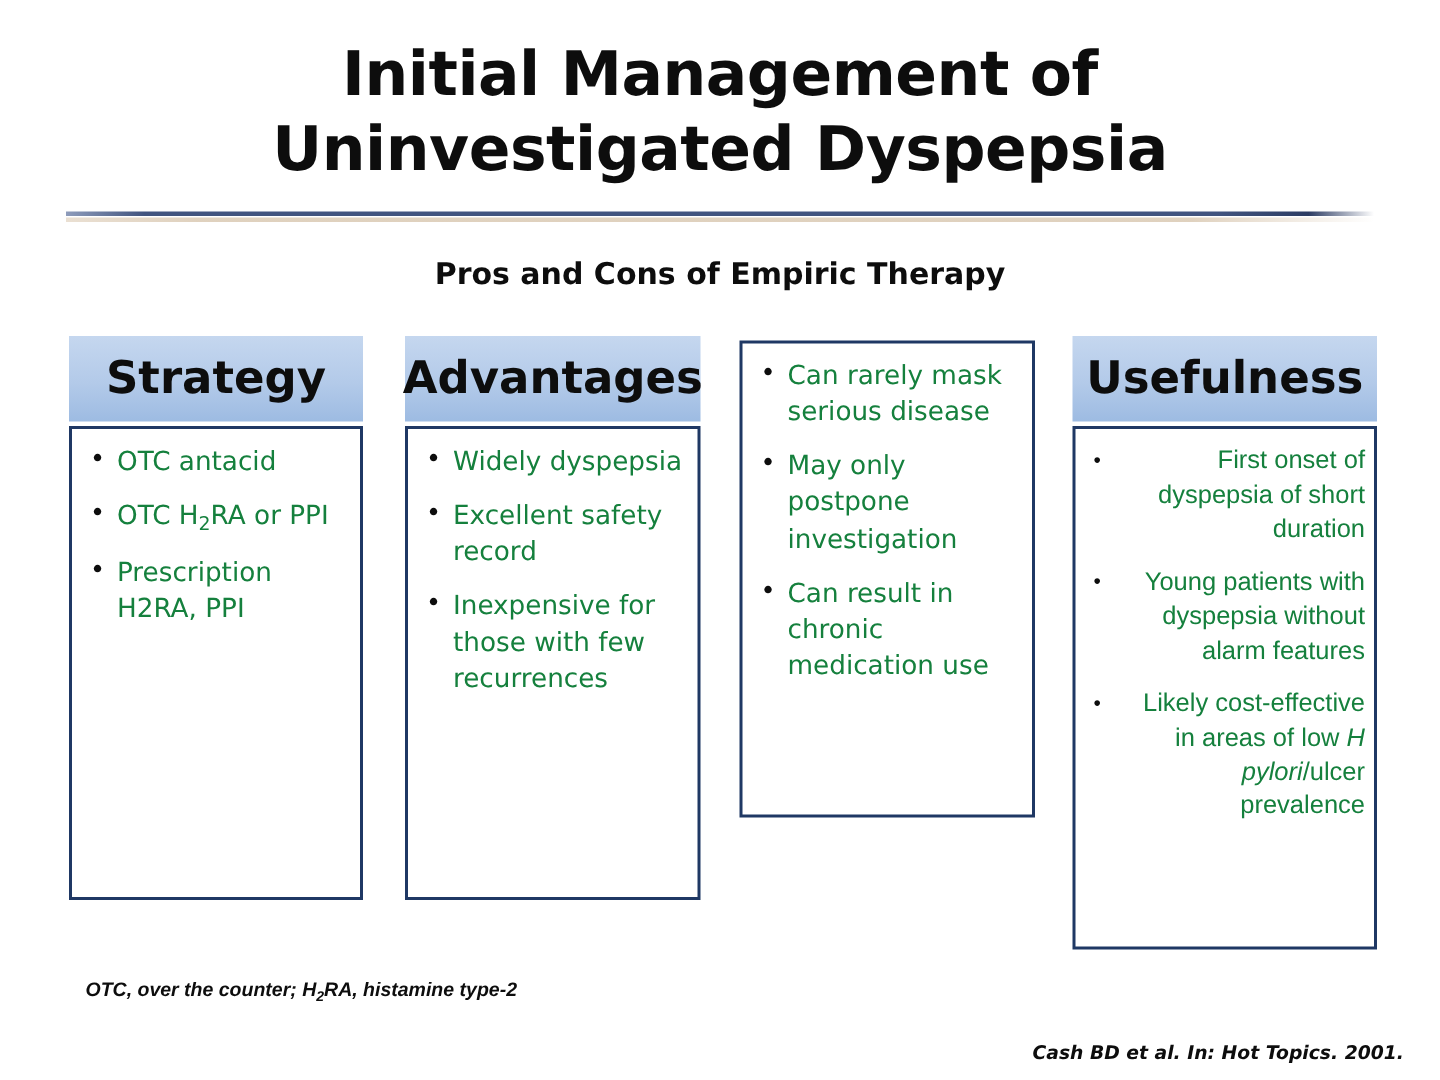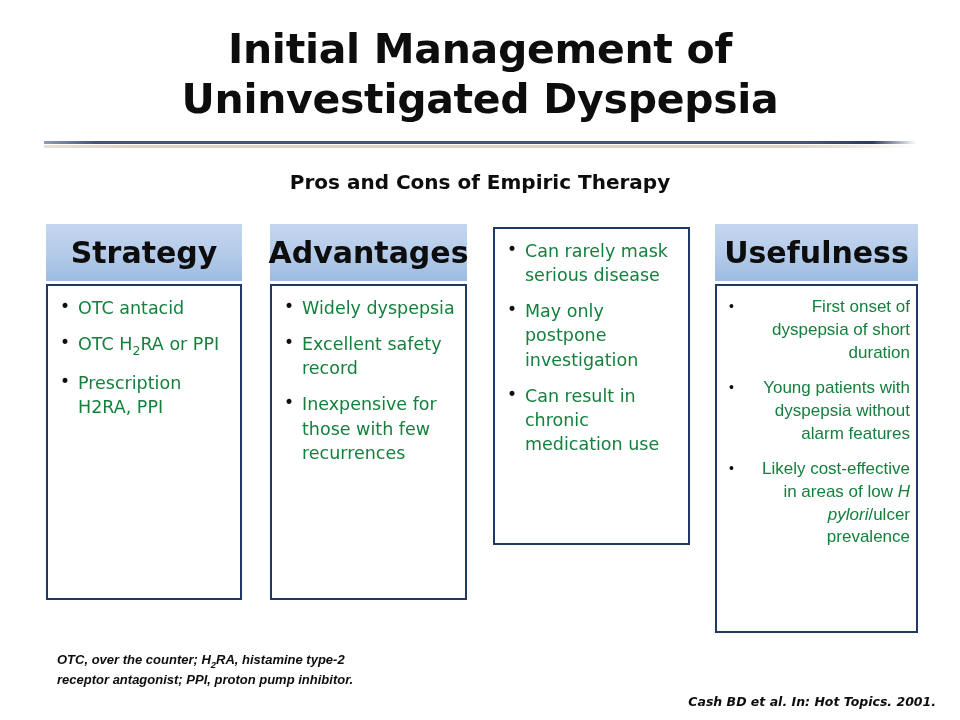--- a/index.html
+++ b/index.html
@@ -217,18 +217,17 @@
       <ul class="bullet-list">
           <li><span>First onset of dyspepsia of short duration</span></li>
           <li><span>Young patients with dyspepsia without alarm features</span></li>
           <li><span>Likely cost-effective in areas of low </span><span class="ital">H pylori</span><span>/ulcer prevalence</span></li>
         </ul>
     </div>
   </div>
 
   <div id="footnote">
     <span><span>OTC, over the counter; H</span><span class="sub">2</span><span>RA, histamine type-2</span></span><br>
-    <span>receptor antagonist; PPI, proton pump inhibitor.</span>
   </div>
 
   <div id="citation">Cash BD et al. In: Hot Topics. 2001.</div>
 
 </div>
 
 </body></html>

